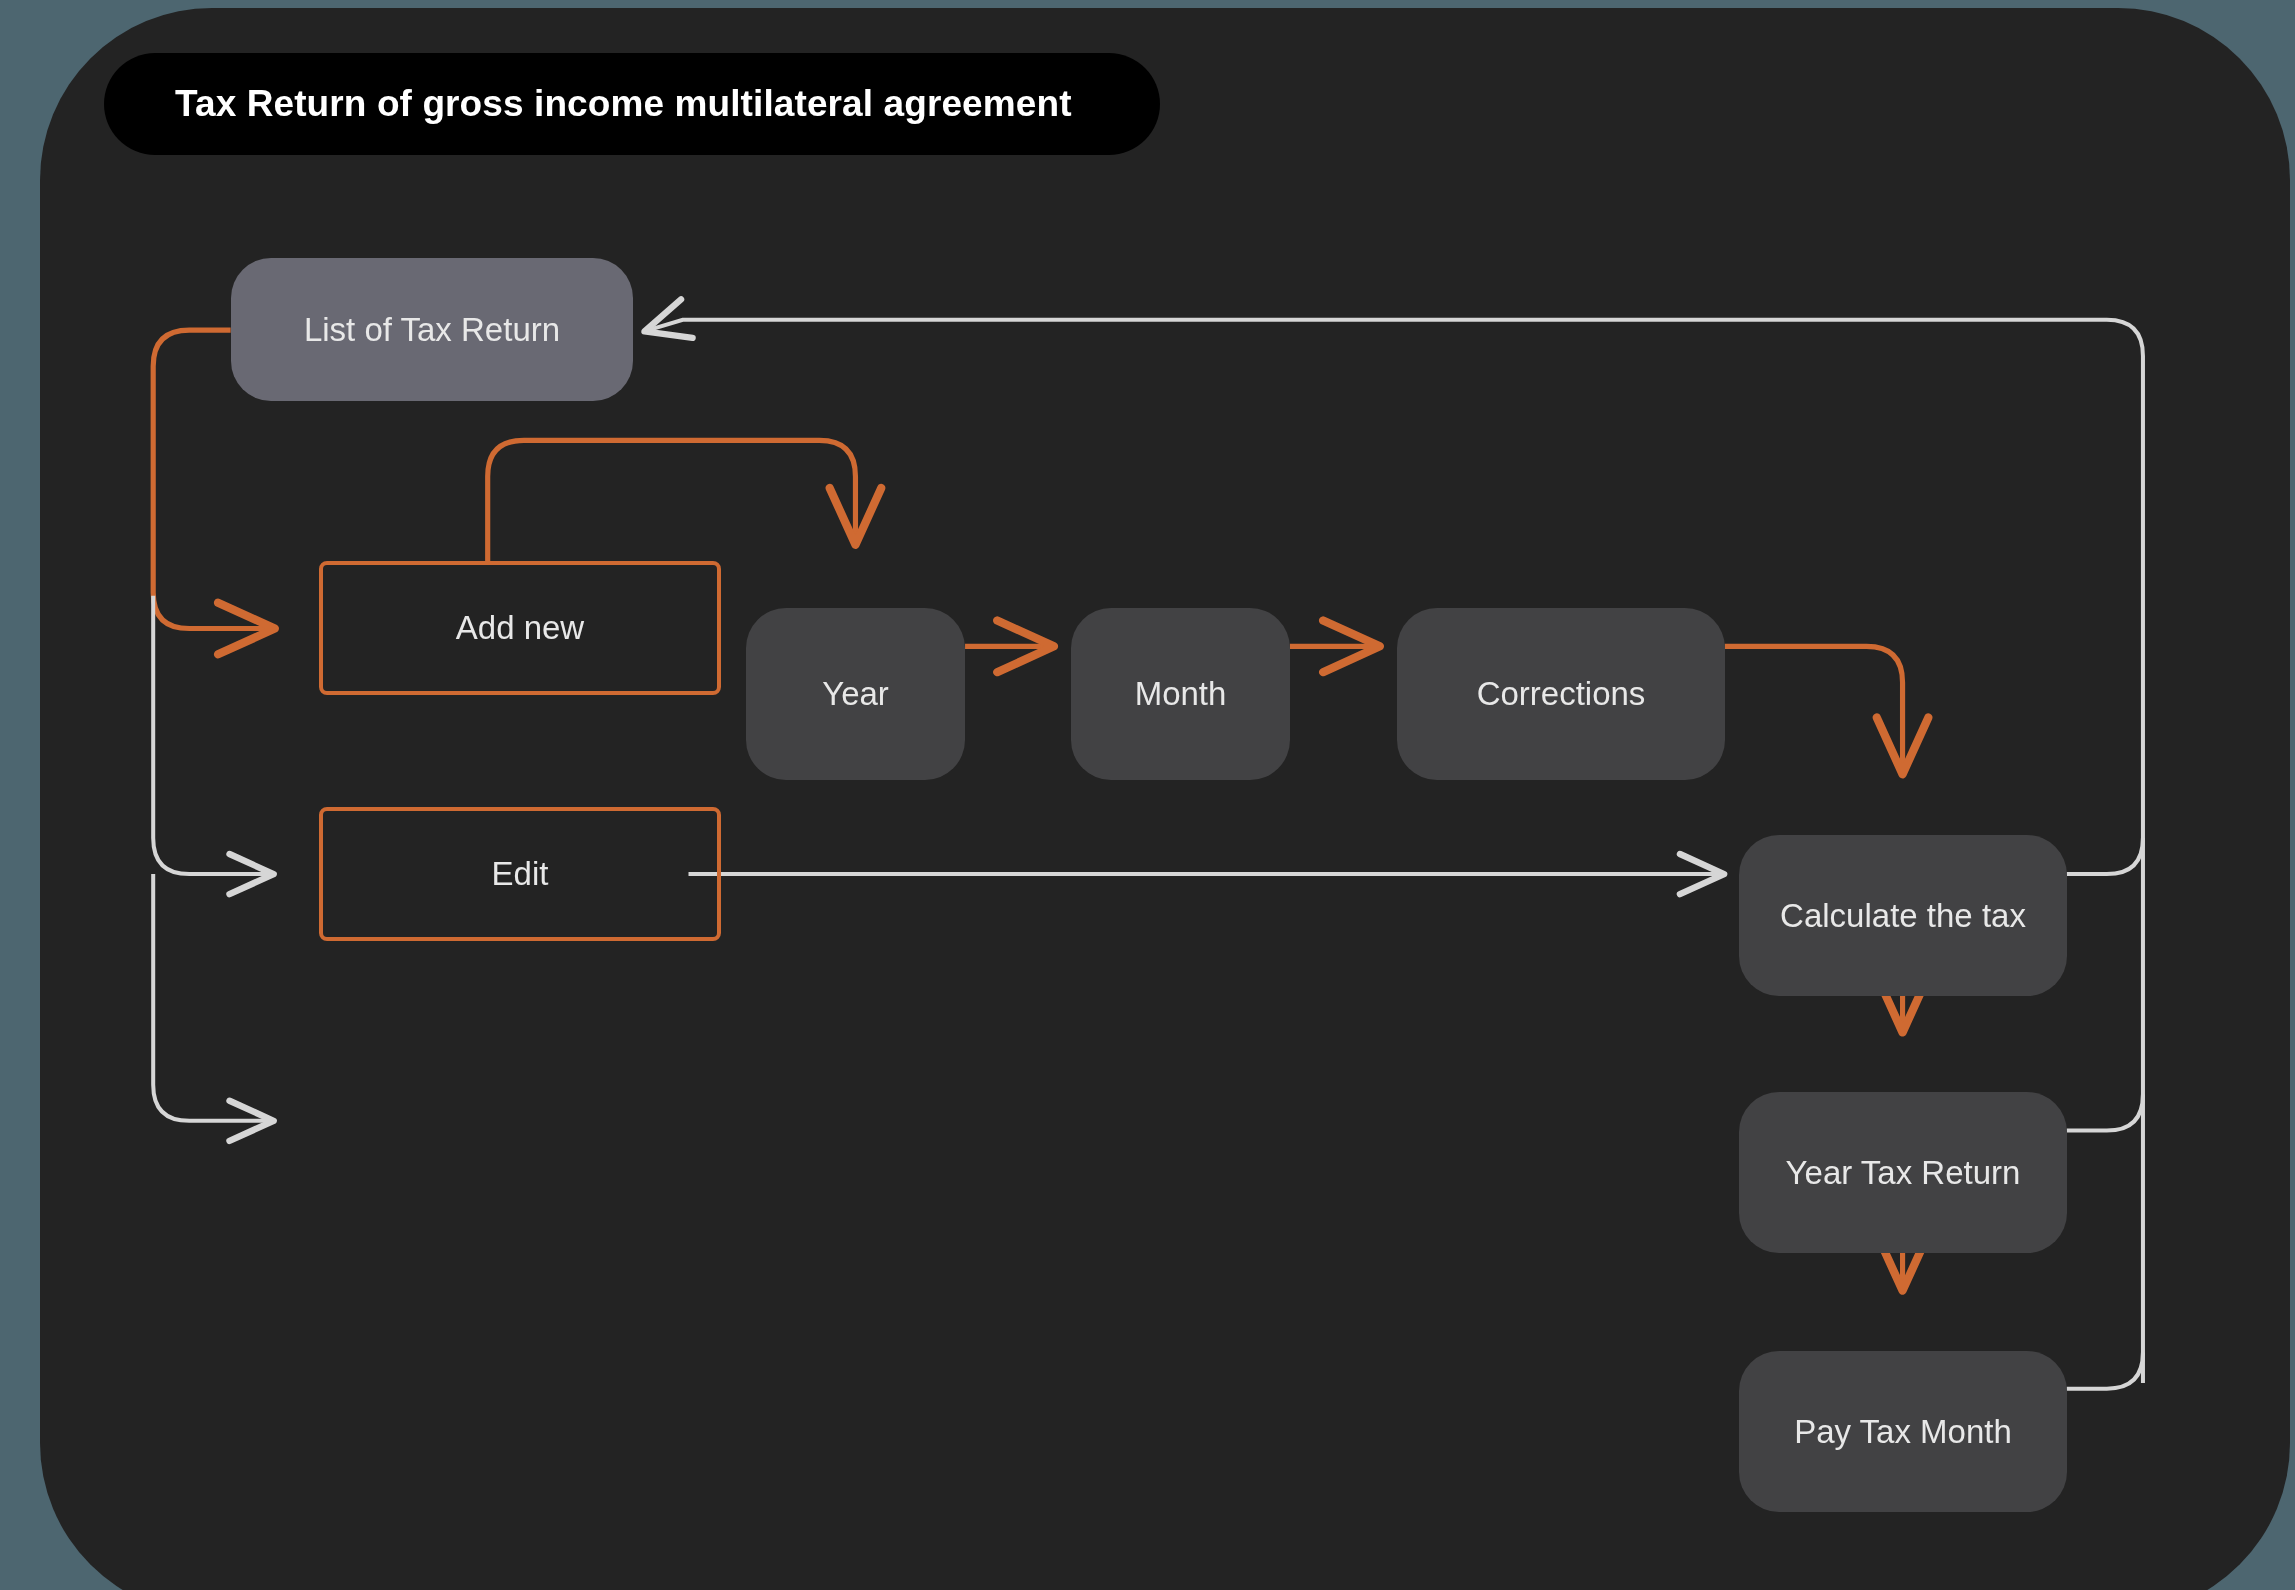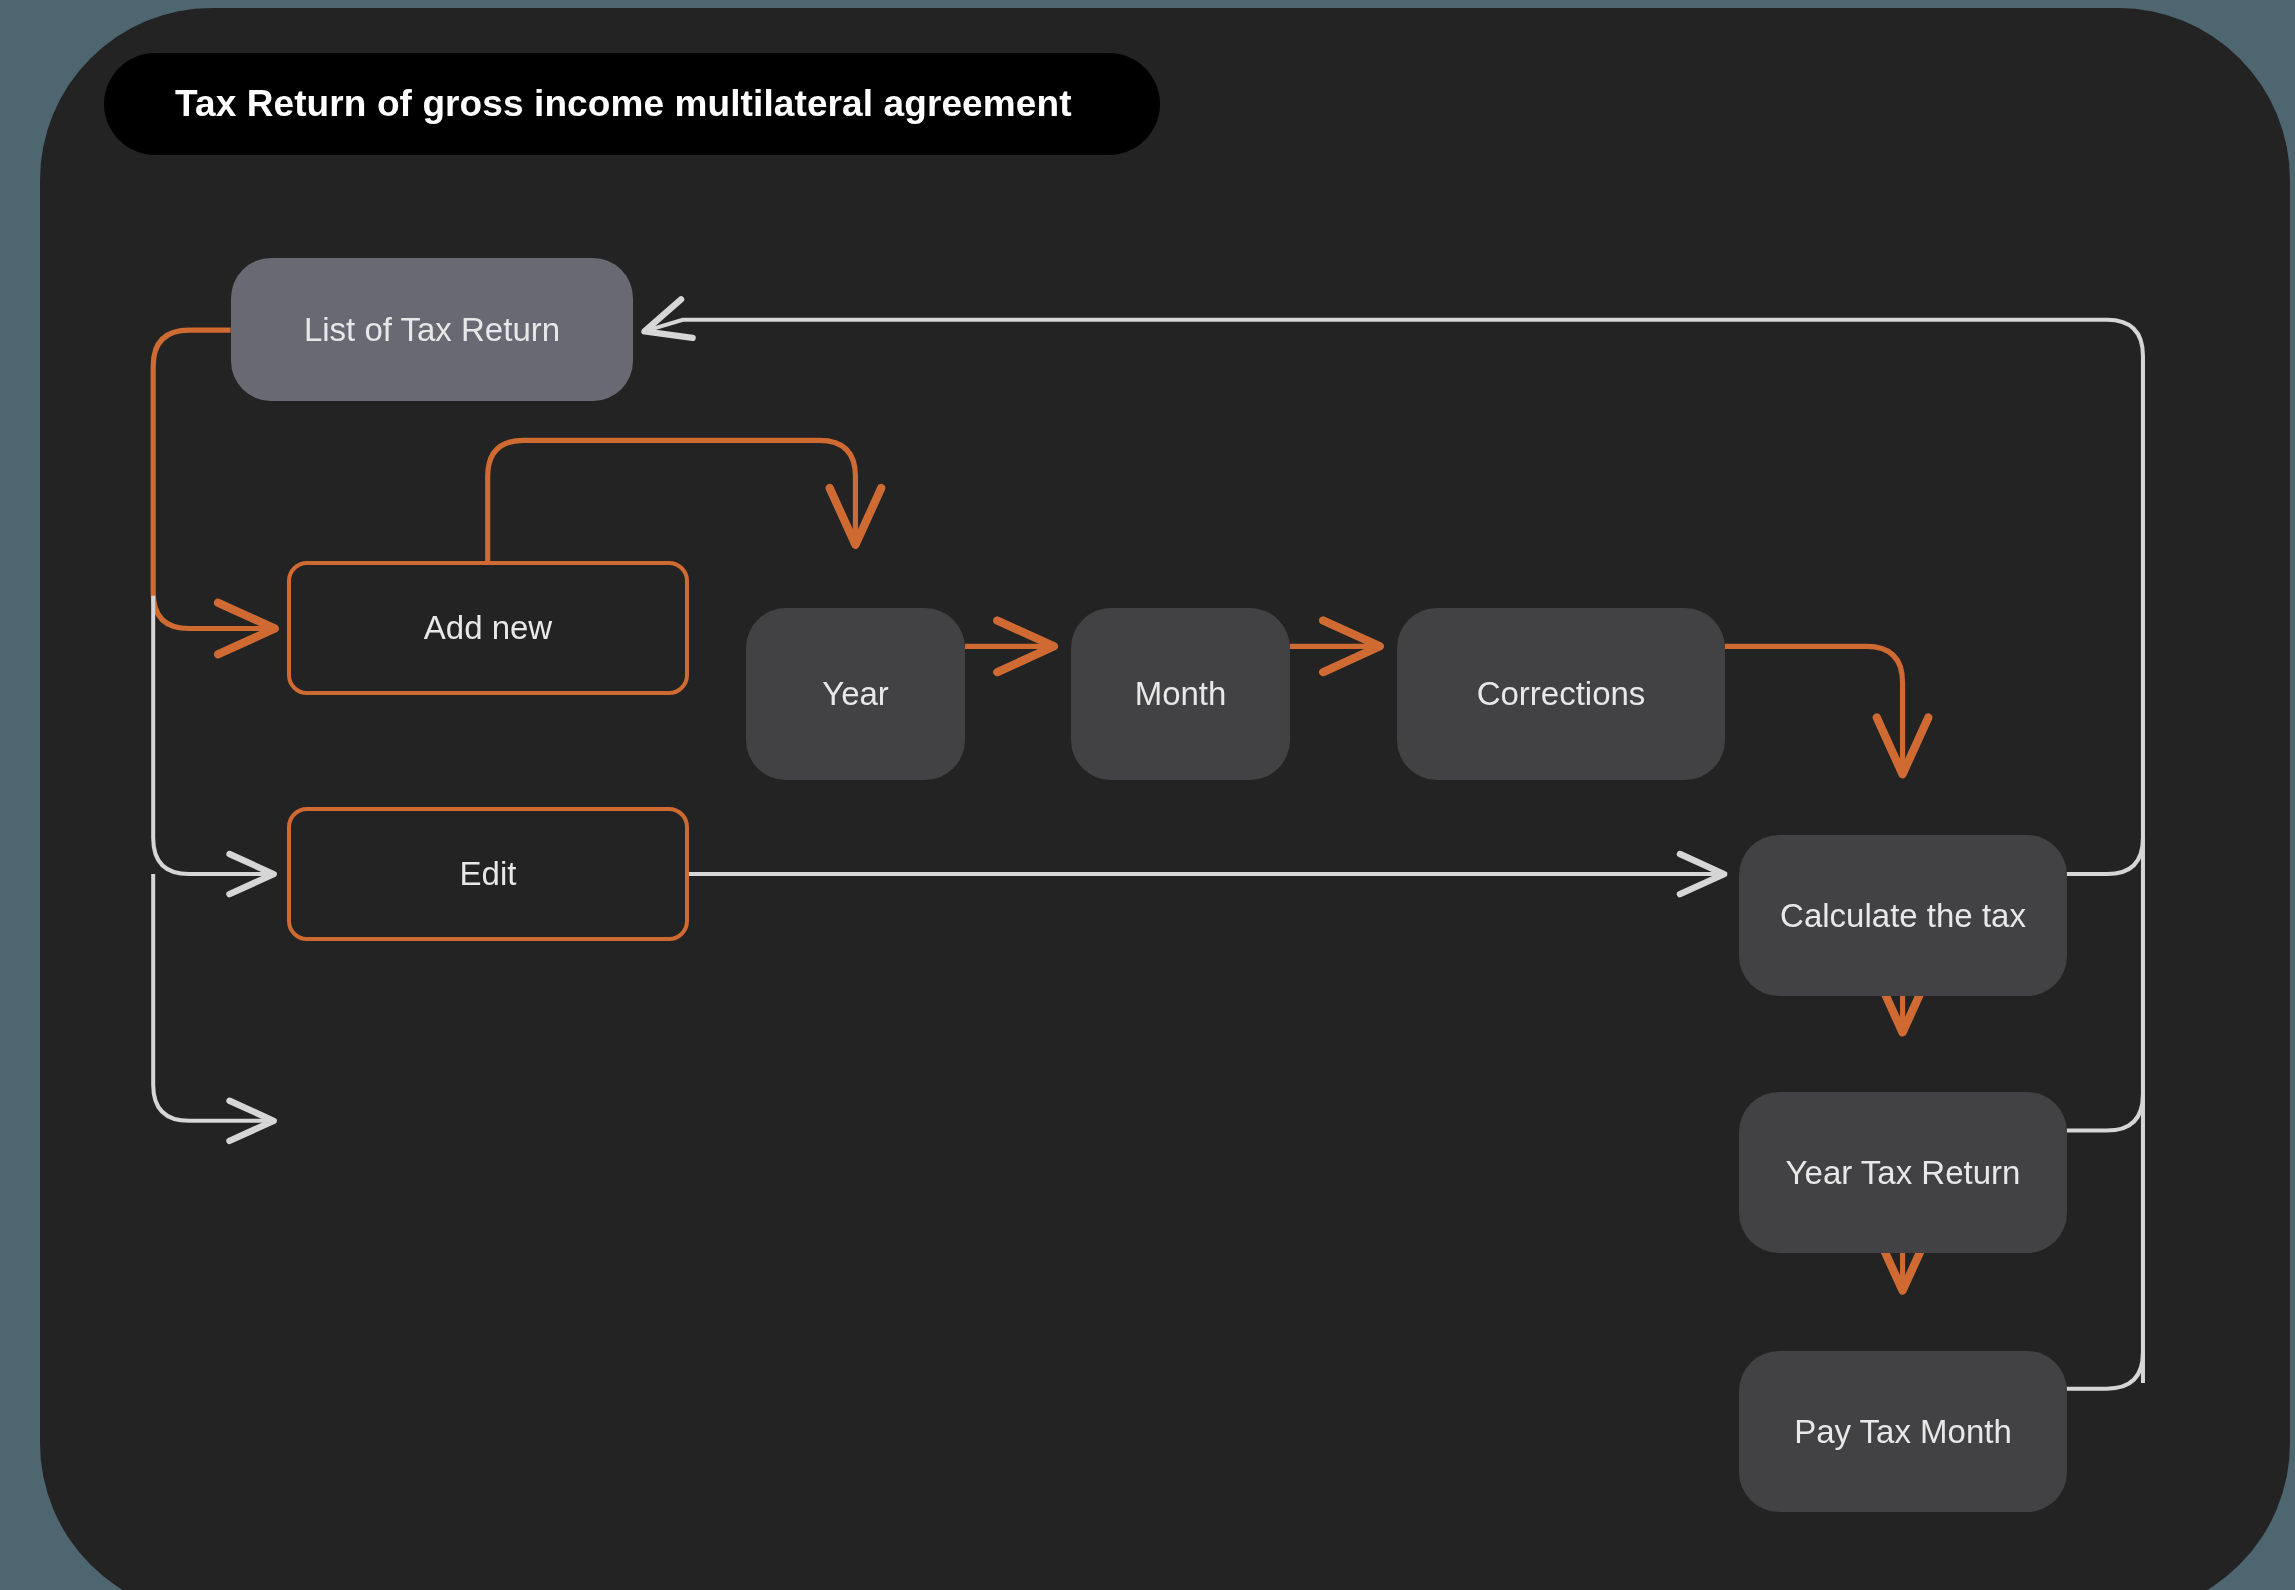--- a/index.html
+++ b/index.html
@@ -66,21 +66,21 @@
     justify-content: center;
     box-sizing: border-box;
     color: #e8e8e8;
     font-size: 33px;
     text-align: center;
     line-height: 1.15;
     z-index: 3;
   }
   .node.light-fill   { background: #696973; border-radius: 40px; }
   .node.mid-fill     { background: #424244; border-radius: 40px; margin-top: 48px; }
-  .node.outline      { background: transparent; border: 4.6px solid #cf6a32; border-radius: 20px; }
+  .node.outline      { background: transparent; border: 4.6px solid #cf6a32; border-radius: 8px; margin-left: 32px; }
   .node-label { pointer-events: none; }
 </style>
 </head>
 <body>
 
 <div id="stage">
 
   <div id="card"></div>
 
   <div id="title-pill">

